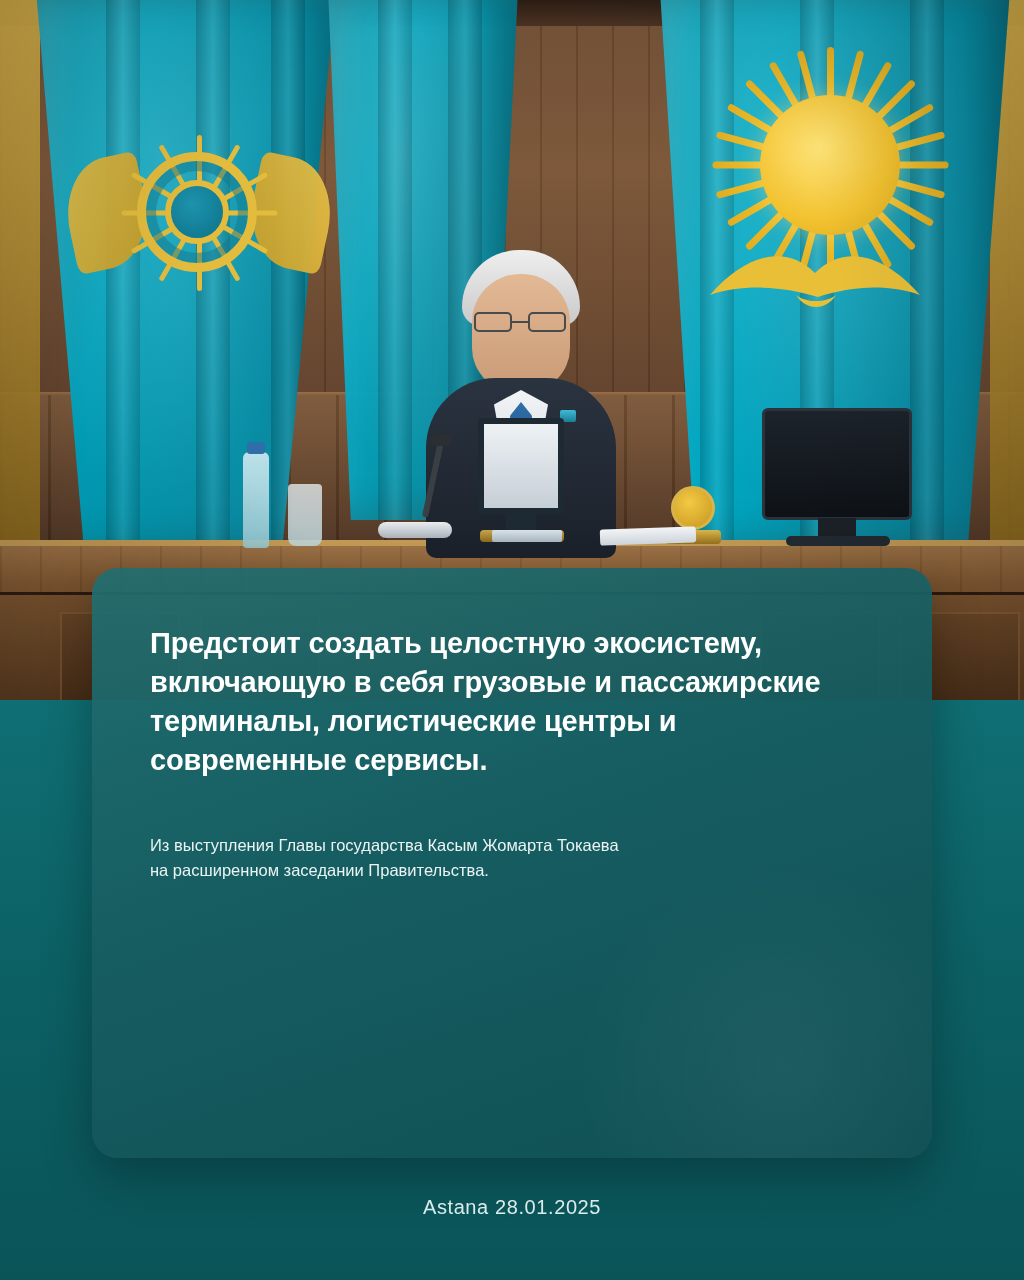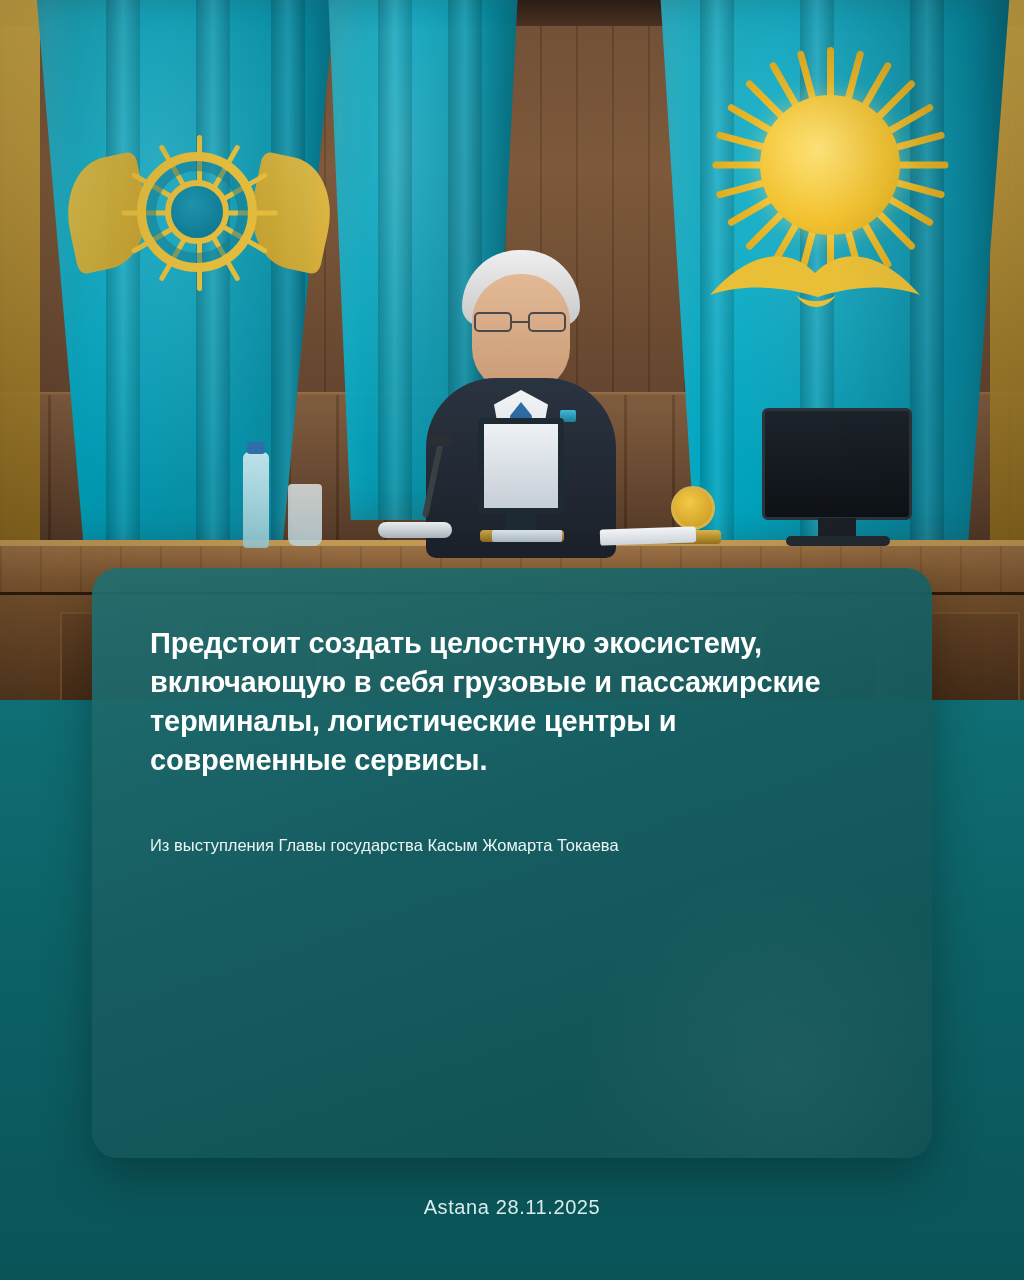--- a/index.html
+++ b/index.html
@@ -417,16 +417,17 @@
 
   <div class="photo-vignette"></div>
 </div>
 
 <div class="bottom-bg"></div>
 
 <div class="quote-card">
   <p class="quote-p">Предстоит создать целостную экосистему, включающую в себя грузовые и пассажирские терминалы, логистические центры и современные сервисы.</p>
   <div class="attrib">
     <div>Из выступления Главы государства Касым Жомарта Токаева</div>
+    <div>на расширенном заседании Правительства.</div>
   </div>
 </div>
 
-<div class="footer-note">Astana 28.11.2025</div>
+<div class="footer-note">Astana 28.01.2025</div>
 
 </body></html>

